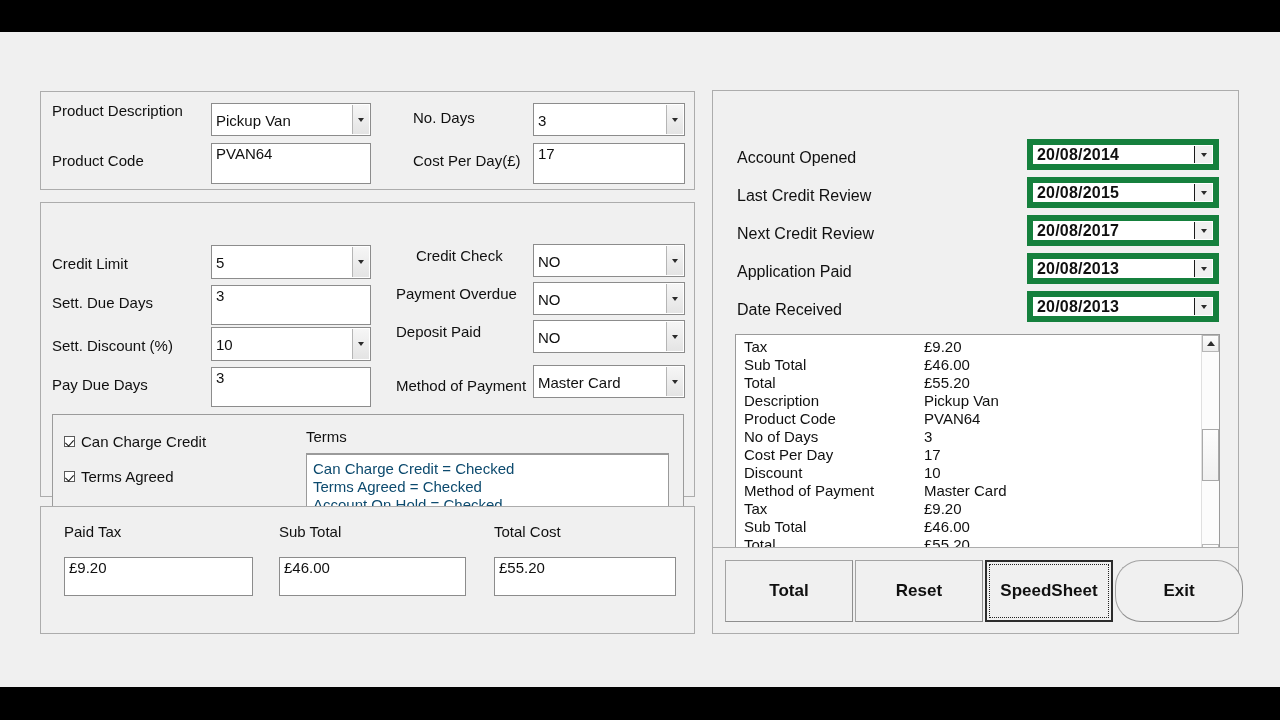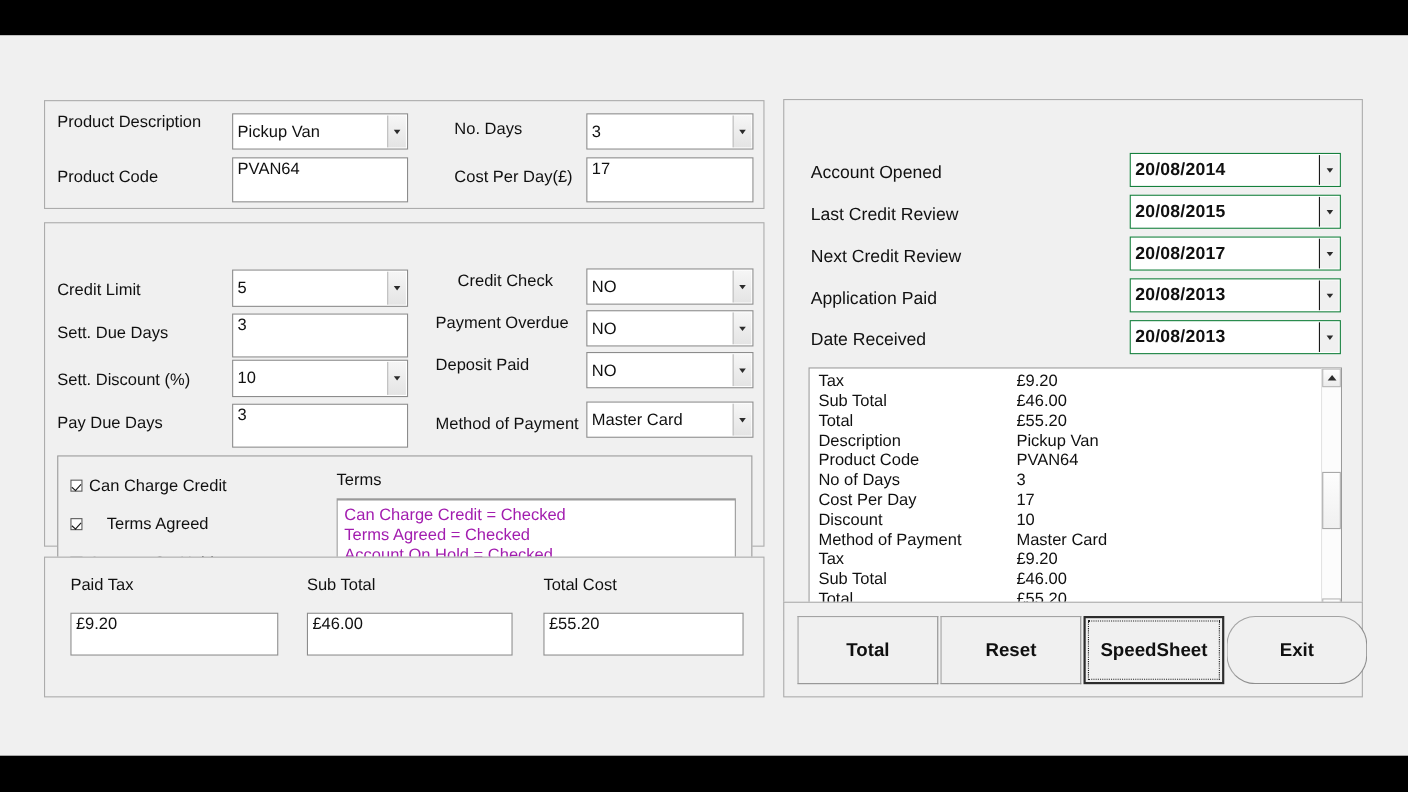--- a/index.html
+++ b/index.html
@@ -85,21 +85,21 @@
   .combo .cbtn i {
     display: block;
     width: 0; height: 0;
     border-left: 3.5px solid transparent;
     border-right: 3.5px solid transparent;
     border-top: 4px solid #2b2b2b;
   }
 
   
   .combo.date {
-    border: 1px solid #15803d;
+    border: 6px solid #15803d;
     background: #ffffff;
   }
   .combo.date .cval { font-weight: bold; font-size: 16px; letter-spacing: .2px; }
   .combo.date .cbtn {
     background: #f0f0f0;
     border-left: 1px solid #1a1a1a;
     width: 18px;
   }
 
   
@@ -128,21 +128,21 @@
   
   .termsbox {
     position: absolute;
     background: #fff;
     border: 1px solid #9a9a9a;
     border-top: 2px solid #9a9a9a;
     padding: 5px 0 0 6px;
     overflow: hidden;
   }
   .termsbox div {
-    font-size: 15px; color: #a21caf;
+    font-size: 15px; color: #0c4a6e;
     line-height: 18px; white-space: nowrap;
   }
 
   
   .listbox {
     position: absolute;
     background: #fff;
     border: 1px solid #9a9a9a;
     overflow: hidden;
   }
@@ -313,21 +313,21 @@
           </div>
       </div>
 
       <div class="panel inner" style="left:11px; top:211px; width:632px; height:147px;">
 
         <div class="cbrow" style="left:11px; top:18px;">
           <span class="cbox"></span>
           <span class="cblabel">Can Charge Credit</span>
         </div>
 
-        <div class="cbrow" style="left:11px; top:53px;gap:16px;">
+        <div class="cbrow" style="left:11px; top:53px;">
           <span class="cbox"></span>
           <span class="cblabel">Terms Agreed</span>
         </div>
 
         <div class="cbrow" style="left:11px; top:88px;">
           <span class="cbox"></span>
           <span class="cblabel">Account On Hold</span>
         </div>
 
         <div class="cbrow" style="left:11px; top:123px;">

